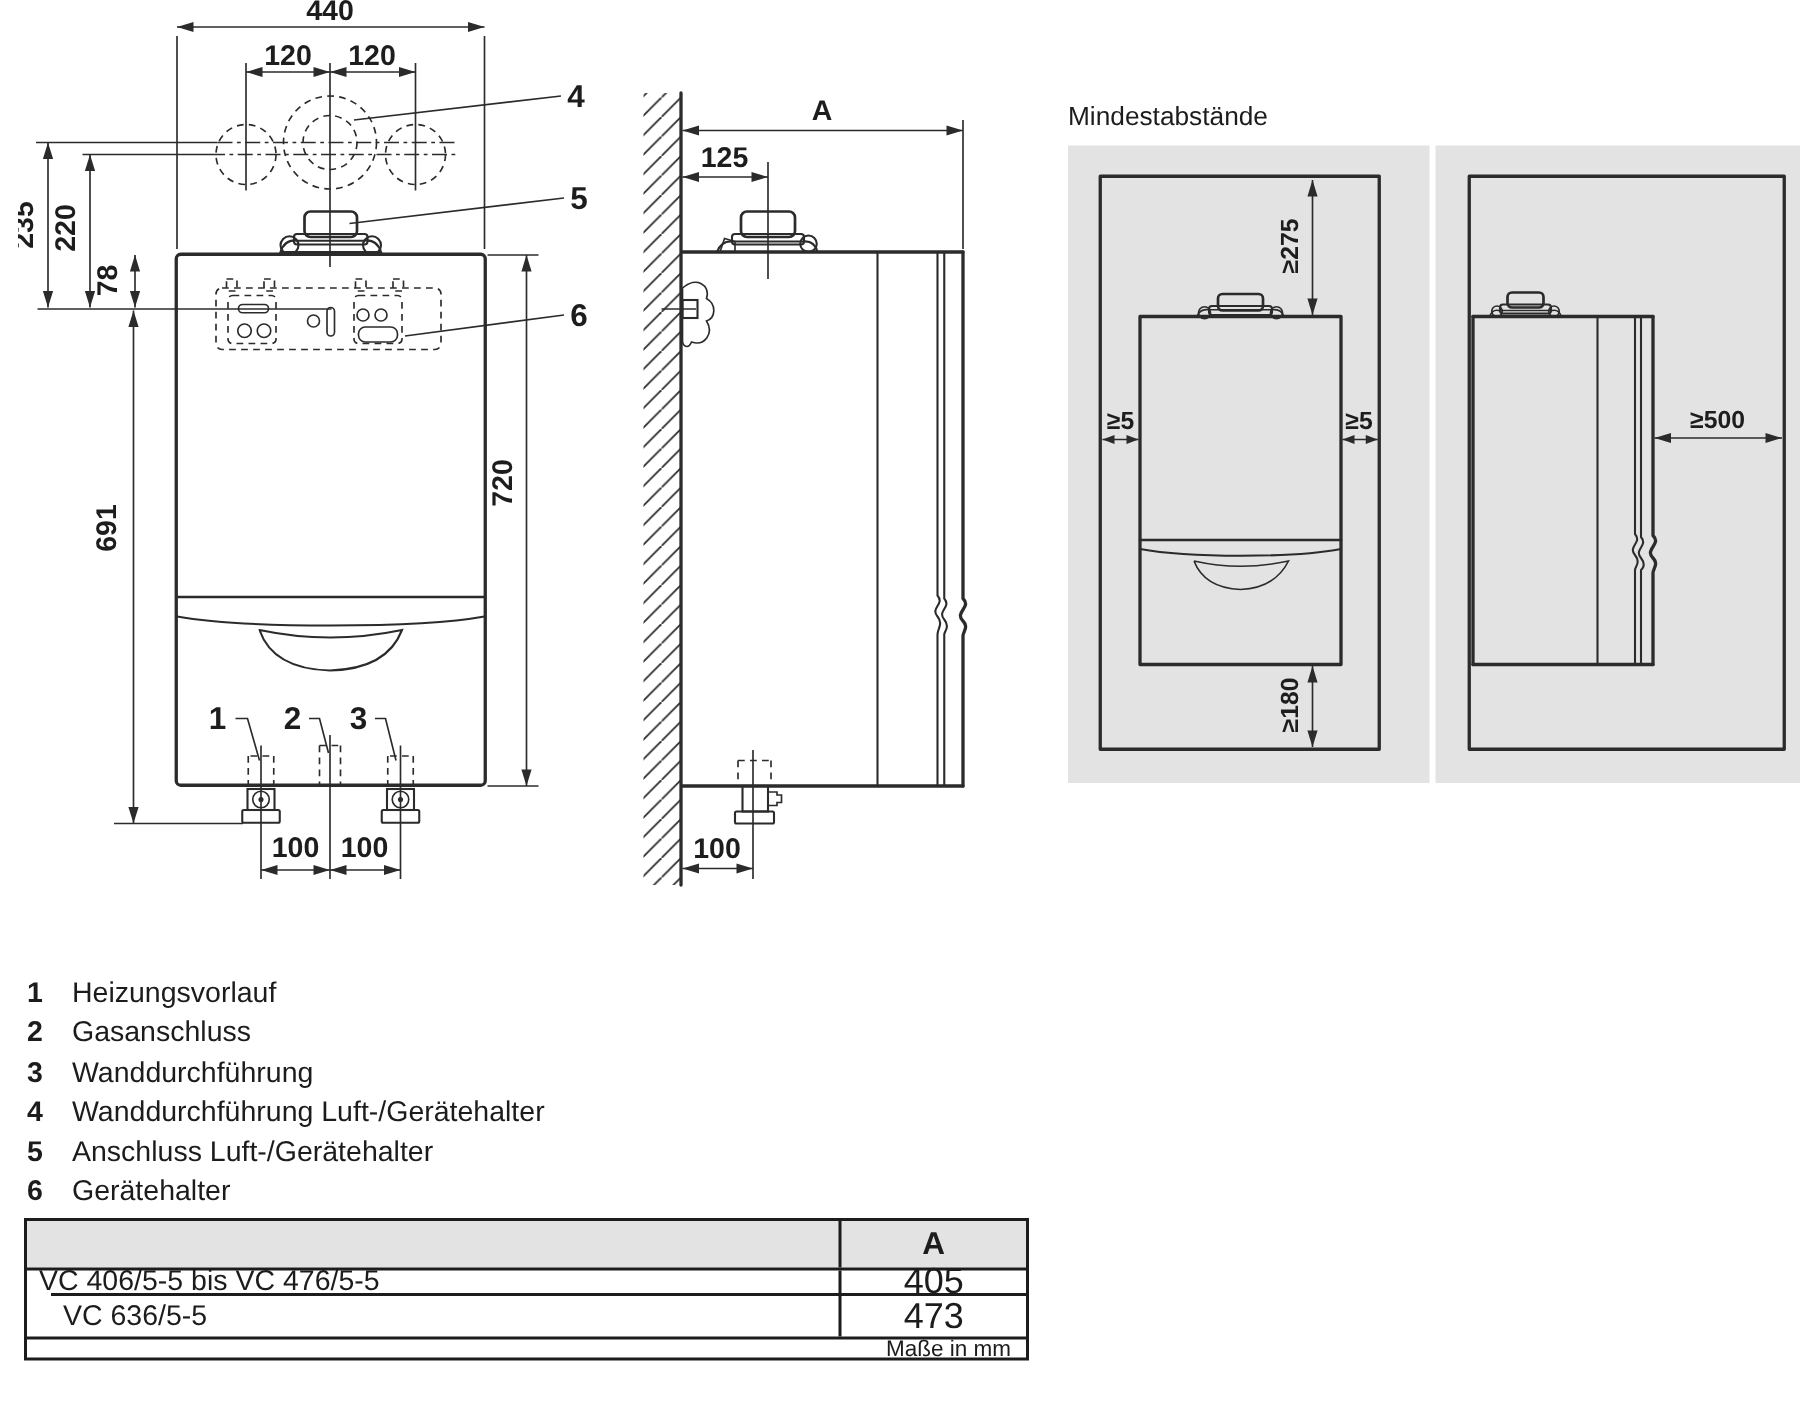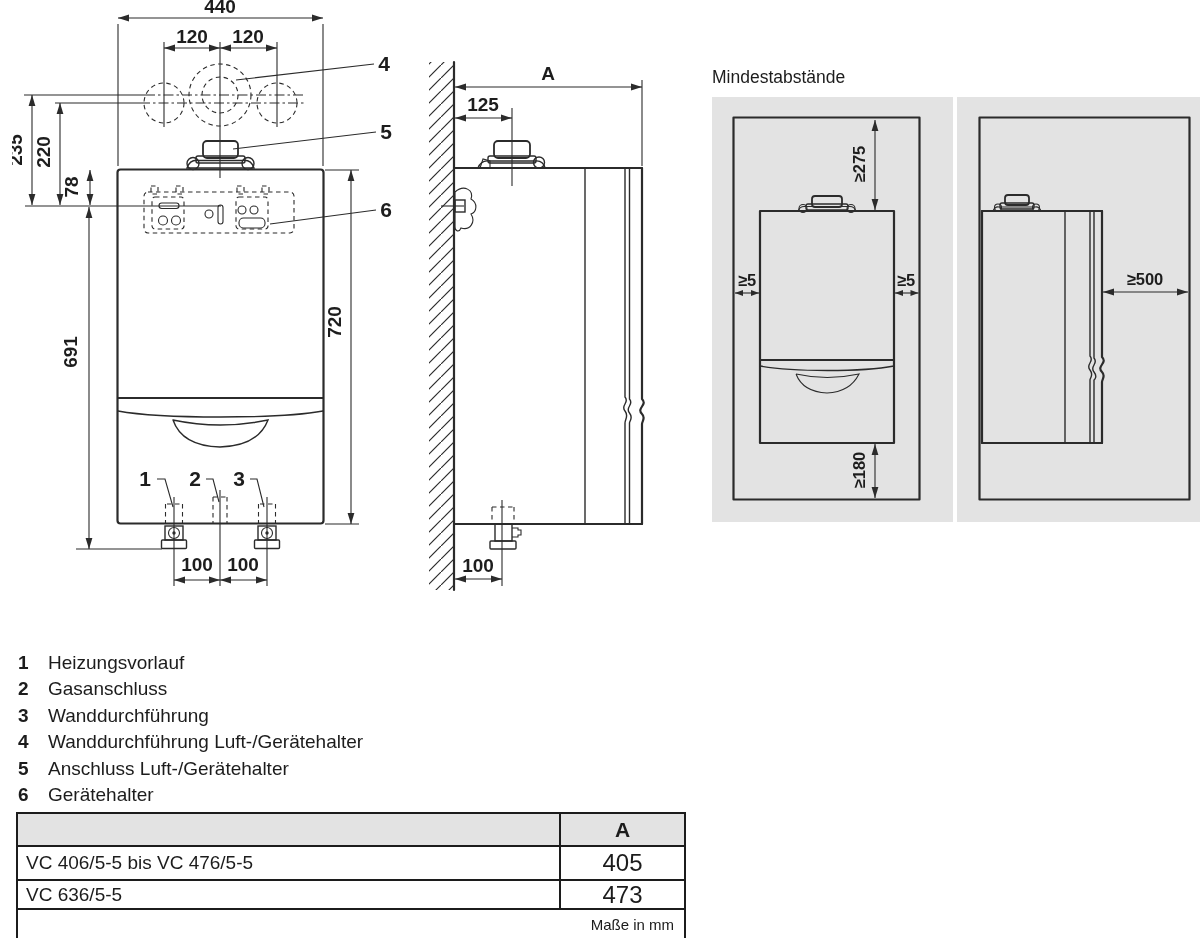--- a/index.html
+++ b/index.html
@@ -21,23 +21,23 @@
   
   .legend{position:absolute;left:6px;top:650px;}
   .legend-item{display:flex;line-height:26.4px;font-size:19px;}
   .legend-num{width:30px;font-weight:600;}
   .legend-label{font-weight:400;}
   
   .spec-table{position:absolute;left:4px;top:812px;width:670px;border:2px solid #1c1c1c;background:#fff;box-sizing:border-box;}
   .t-row{display:flex;box-sizing:border-box;}
   .t-row + .t-row{border-top:2px solid #1c1c1c;}
   .t-head{background:#e3e3e3;height:31px;}
-  .t-r1{height:34px;}
-  .t-r2{height:29px;}
-  .t-foot{height:30px;}
+  .t-r1{height:17px;}
+  .t-r2{height:29px;margin-left:16px;}
+  .t-foot{height:14px;}
   .t-model{flex:1;display:flex;align-items:center;padding-left:8px;font-size:19px;}
   .t-a{width:125px;border-left:2px solid #1c1c1c;display:flex;align-items:center;justify-content:center;font-size:24px;box-sizing:border-box;}
   .t-head .t-a{font-weight:700;font-size:21px;}
   .t-foot-cell{flex:1;display:flex;align-items:center;justify-content:flex-end;padding-right:10px;font-size:15px;}
 </style>
 </head>
 <body>
 
 <div class="stage">
 <svg width="1200" height="640" viewBox="0 0 1200 640">

